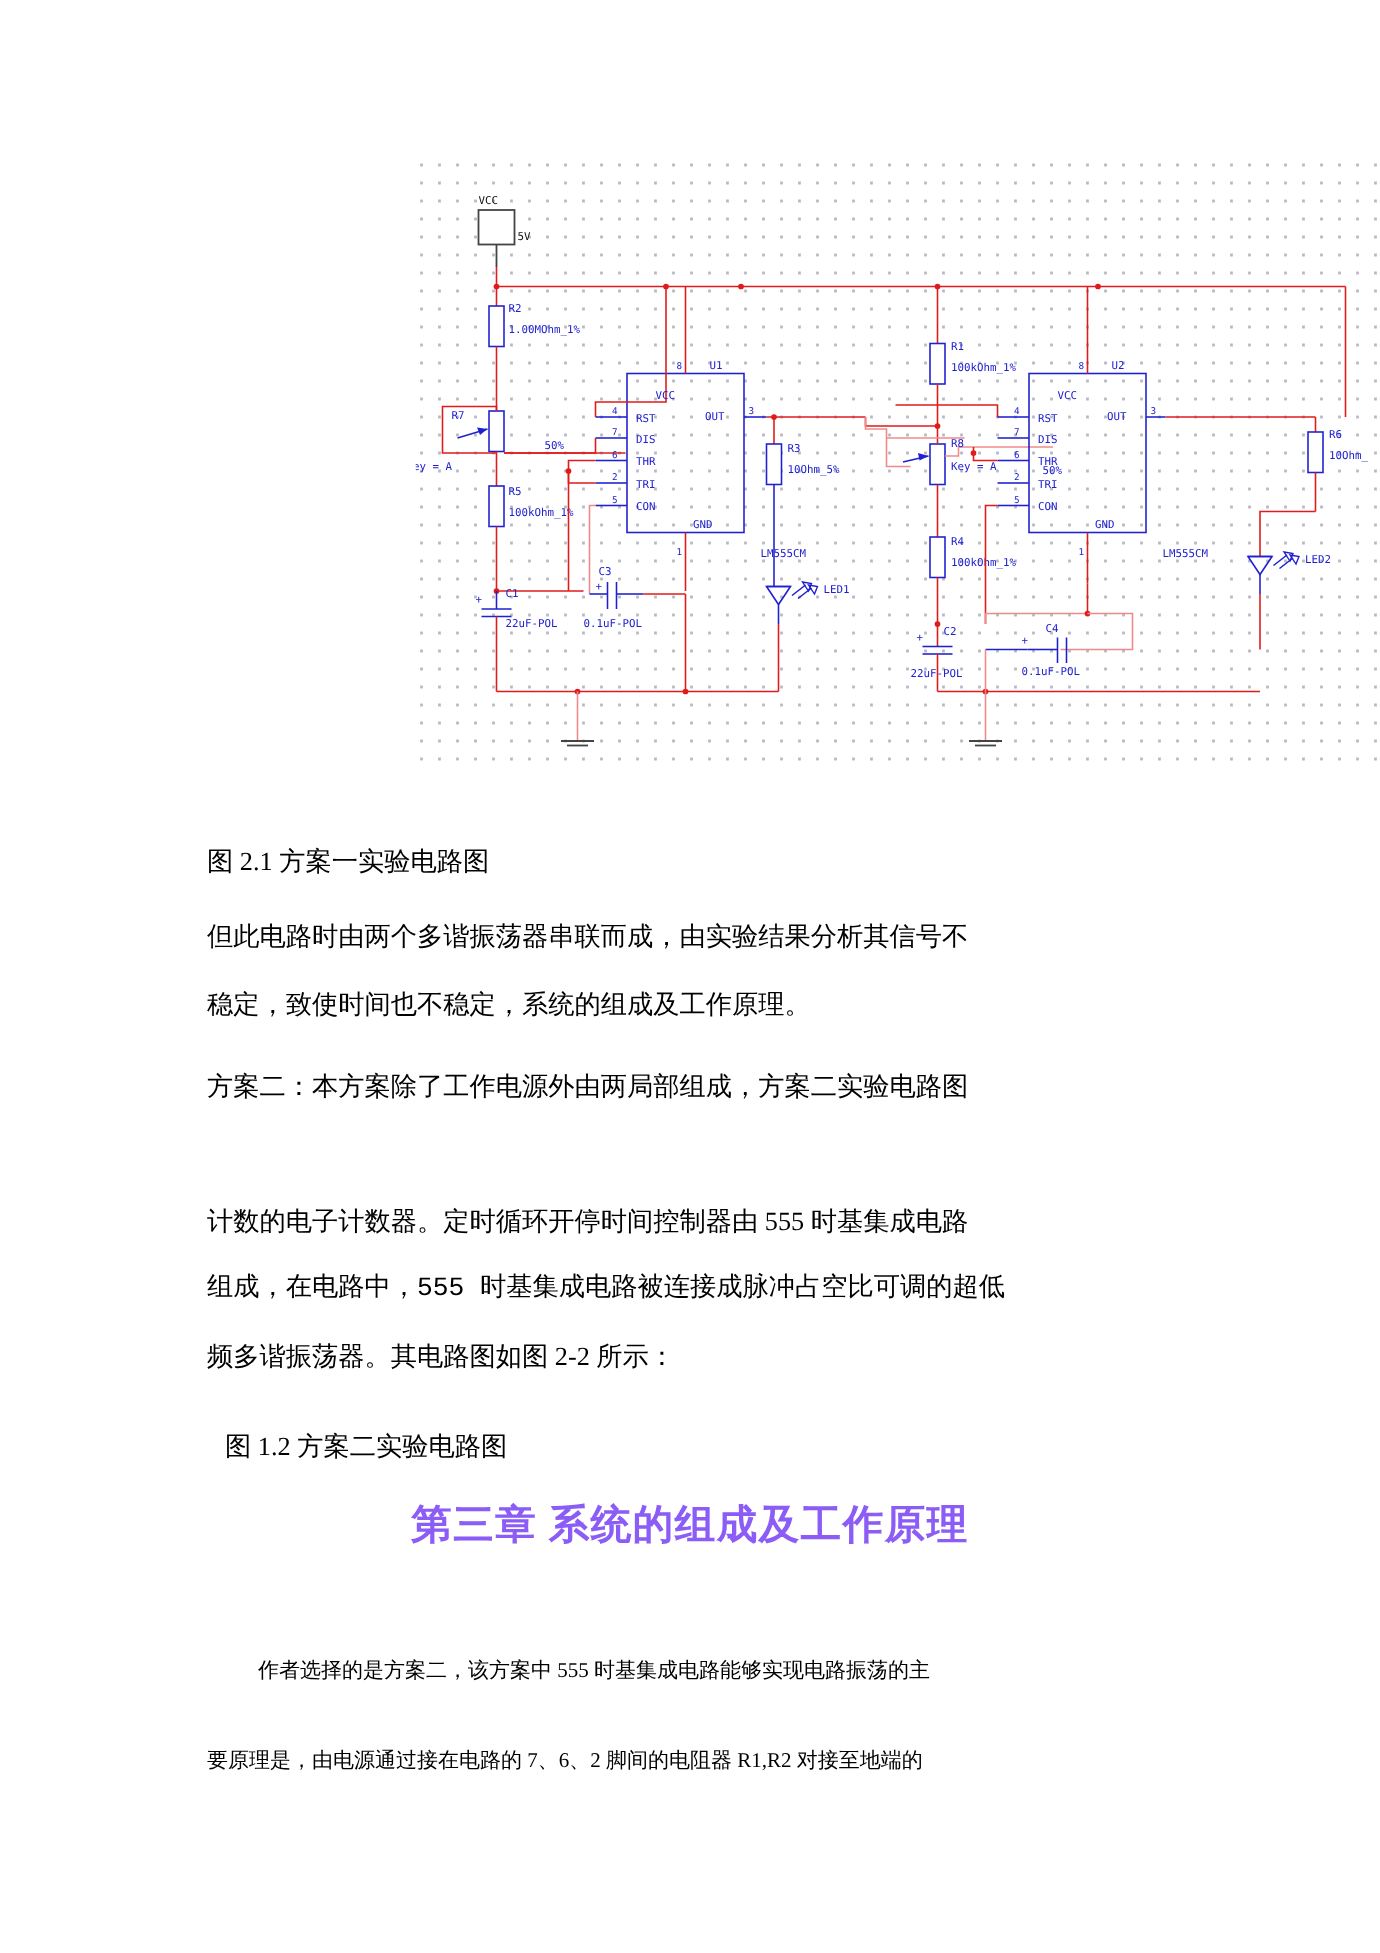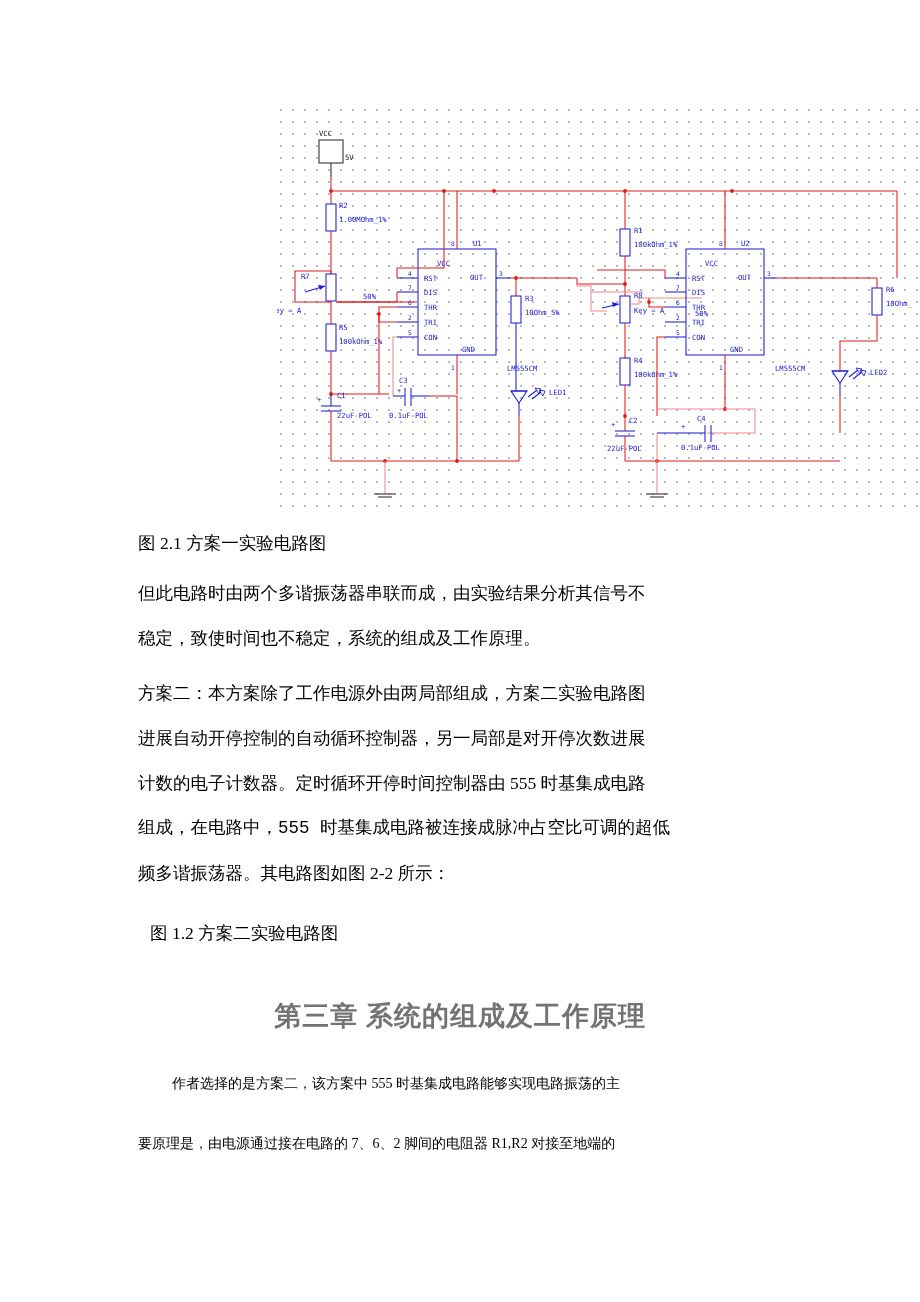--- a/index.html
+++ b/index.html
@@ -63,37 +63,38 @@
   .node { fill: #e01b1b; }
 
   
   .ptext {
     position: absolute;
     font-family: "Liberation Serif", "DejaVu Serif", serif;
     font-size: 17.5px;
     line-height: 1;
     color: #000;
     white-space: nowrap;
+    margin-top: 31px;
   }
   .caption { left: 138px; }
   .para    { left: 138px; }
   .para-ind{ left: 172px; }
   .cap-ind { left: 150px; }
 
   #chapter-heading {
     position: absolute;
     left: 0;
     top: 998px;
     width: 920px;
     text-align: center;
     font-family: "Liberation Serif", "DejaVu Serif", serif;
     font-weight: bold;
     font-size: 27px;
     letter-spacing: 1px;
-    color: #737373;
+    color: #8b5cf6;
   }
 
   .small-body {
     font-size: 14px;
   }
 </style>
 </head>
 <body>
 
 <div id="page">
@@ -380,21 +381,20 @@
   </div>
 
   <div class="ptext caption" style="top:535px;">图 2.1      方案一实验电路图</div>
 
   <div class="ptext para" style="top:585px;">但此电路时由两个多谐振荡器串联而成，由实验结果分析其信号不</div>
 
   <div class="ptext para" style="top:630px;">稳定，致使时间也不稳定，系统的组成及工作原理。</div>
 
   <div class="ptext para" style="top:685px;">方案二：本方案除了工作电源外由两局部组成，方案二实验电路图</div>
 
-  <div class="ptext para" style="top:730px;">进展自动开停控制的自动循环控制器，另一局部是对开停次数进展</div>
 
   <div class="ptext para" style="top:775px;">计数的电子计数器。定时循环开停时间控制器由 555 时基集成电路</div>
 
   <div class="ptext para" style="top:820px;font-family:Liberation Mono, monospace;">组成，在电路中，555 时基集成电路被连接成脉冲占空比可调的超低</div>
 
   <div class="ptext para" style="top:865px;">频多谐振荡器。其电路图如图 2-2 所示：</div>
 
   <div class="ptext cap-ind" style="top:925px;">图 1.2      方案二实验电路图</div>
 
   <div id="chapter-heading">第三章   系统的组成及工作原理</div>

